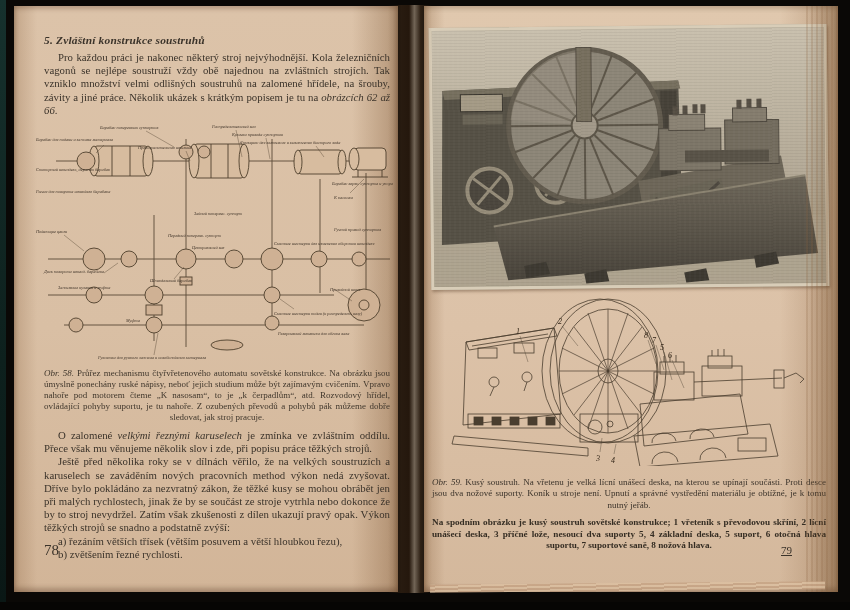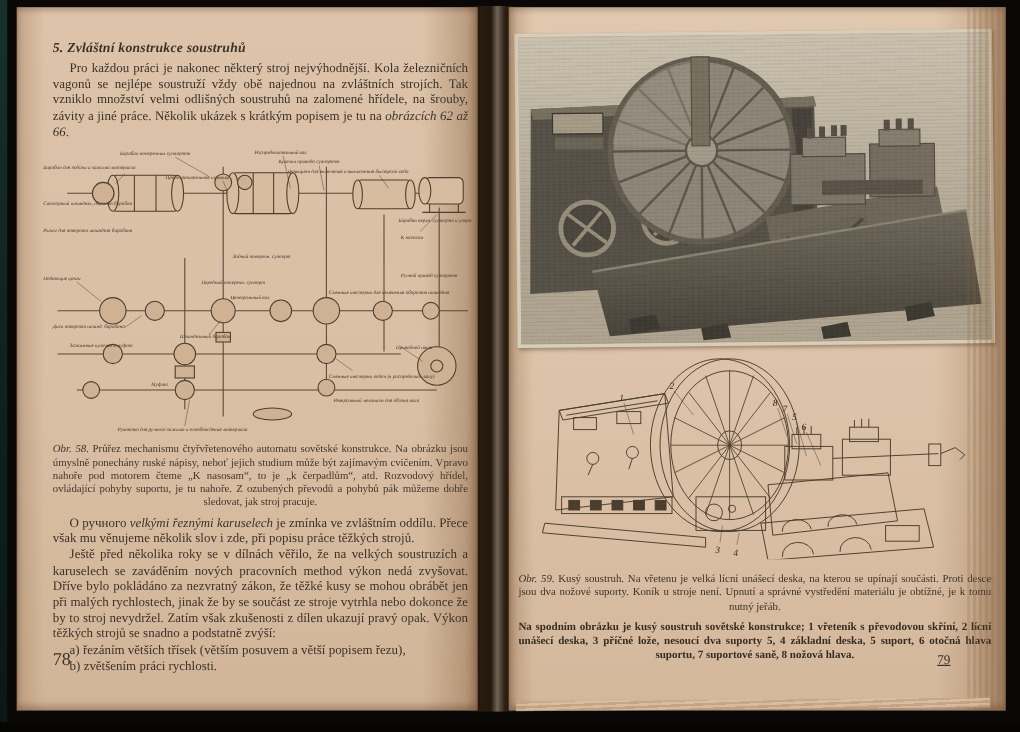--- a/index.html
+++ b/index.html
@@ -206,27 +206,27 @@
             <text class="ru-label" x="300" y="112">Ручной привод суппортов</text>
             <text class="ru-label" x="134" y="118">Передний поперечн. суппорт</text>
             <text class="ru-label" x="160" y="96">Задний поперечн. суппорт</text>
             <text class="ru-label" x="296" y="172">Приводной шкив</text>
           </g>
         </svg>
       </div>
 
       <p class="caption"><i>Obr. 58.</i><span>Průřez mechanismu čtyřvřetenového automatu sovětské konstrukce. Na obrázku jsou úmyslně ponechány ruské nápisy, neboť jejich studium může být zajímavým cvičením. Vpravo nahoře pod motorem čteme „K nasosam“, to je „k čerpadlům“, atd. Rozvodový hřídel, ovládající pohyby suportu, je tu nahoře. Z ozubených převodů a pohybů pák můžeme dobře sledovat, jak stroj pracuje.</span></p>
 
-      <p class="body indent"><span>O ручного </span><i>velkými řeznými karuselech</i><span> je zmínka ve zvláštním oddílu. Přece však mu věnujeme několik slov i zde, při popisu práce těžkých strojů.</span></p>
+      <p class="body indent"><span>O zalomené </span><i>velkými řeznými karuselech</i><span> je zmínka ve zvláštním oddílu. Přece však mu věnujeme několik slov i zde, při popisu práce těžkých strojů.</span></p>
 
       <p class="body indent">Ještě před několika roky se v dílnách věřilo, že na velkých soustruzích a karuselech se zaváděním nových pracovních method výkon nedá zvyšovat. Dříve bylo pokládáno za nezvratný zákon, že těžké kusy se mohou obrábět jen při malých rychlostech, jinak že by se součást ze stroje vytrhla nebo dokonce že by to stroj nevydržel. Zatím však zkušenosti z dílen ukazují pravý opak. Výkon těžkých strojů se snadno a podstatně zvýší:</p>
 
       <div class="list">
-        <div>a) řezáním větších třísek (větším posuvem a větší popisem řezu),</div>
-        <div>b) zvětšením práci rychlosti.</div>
+        <div>a) řezáním větších třísek (větším posuvem a větší hloubkou řezu),</div>
+        <div>b) zvětšením řezné rychlosti.</div>
       </div>
     </div>
     <div class="pagenum-left">78</div>
   </div>
 
   <div class="page page-right">
 
     <div class="photo-frame">
       <svg width="392" height="256" viewBox="0 0 392 256">
         <defs>

